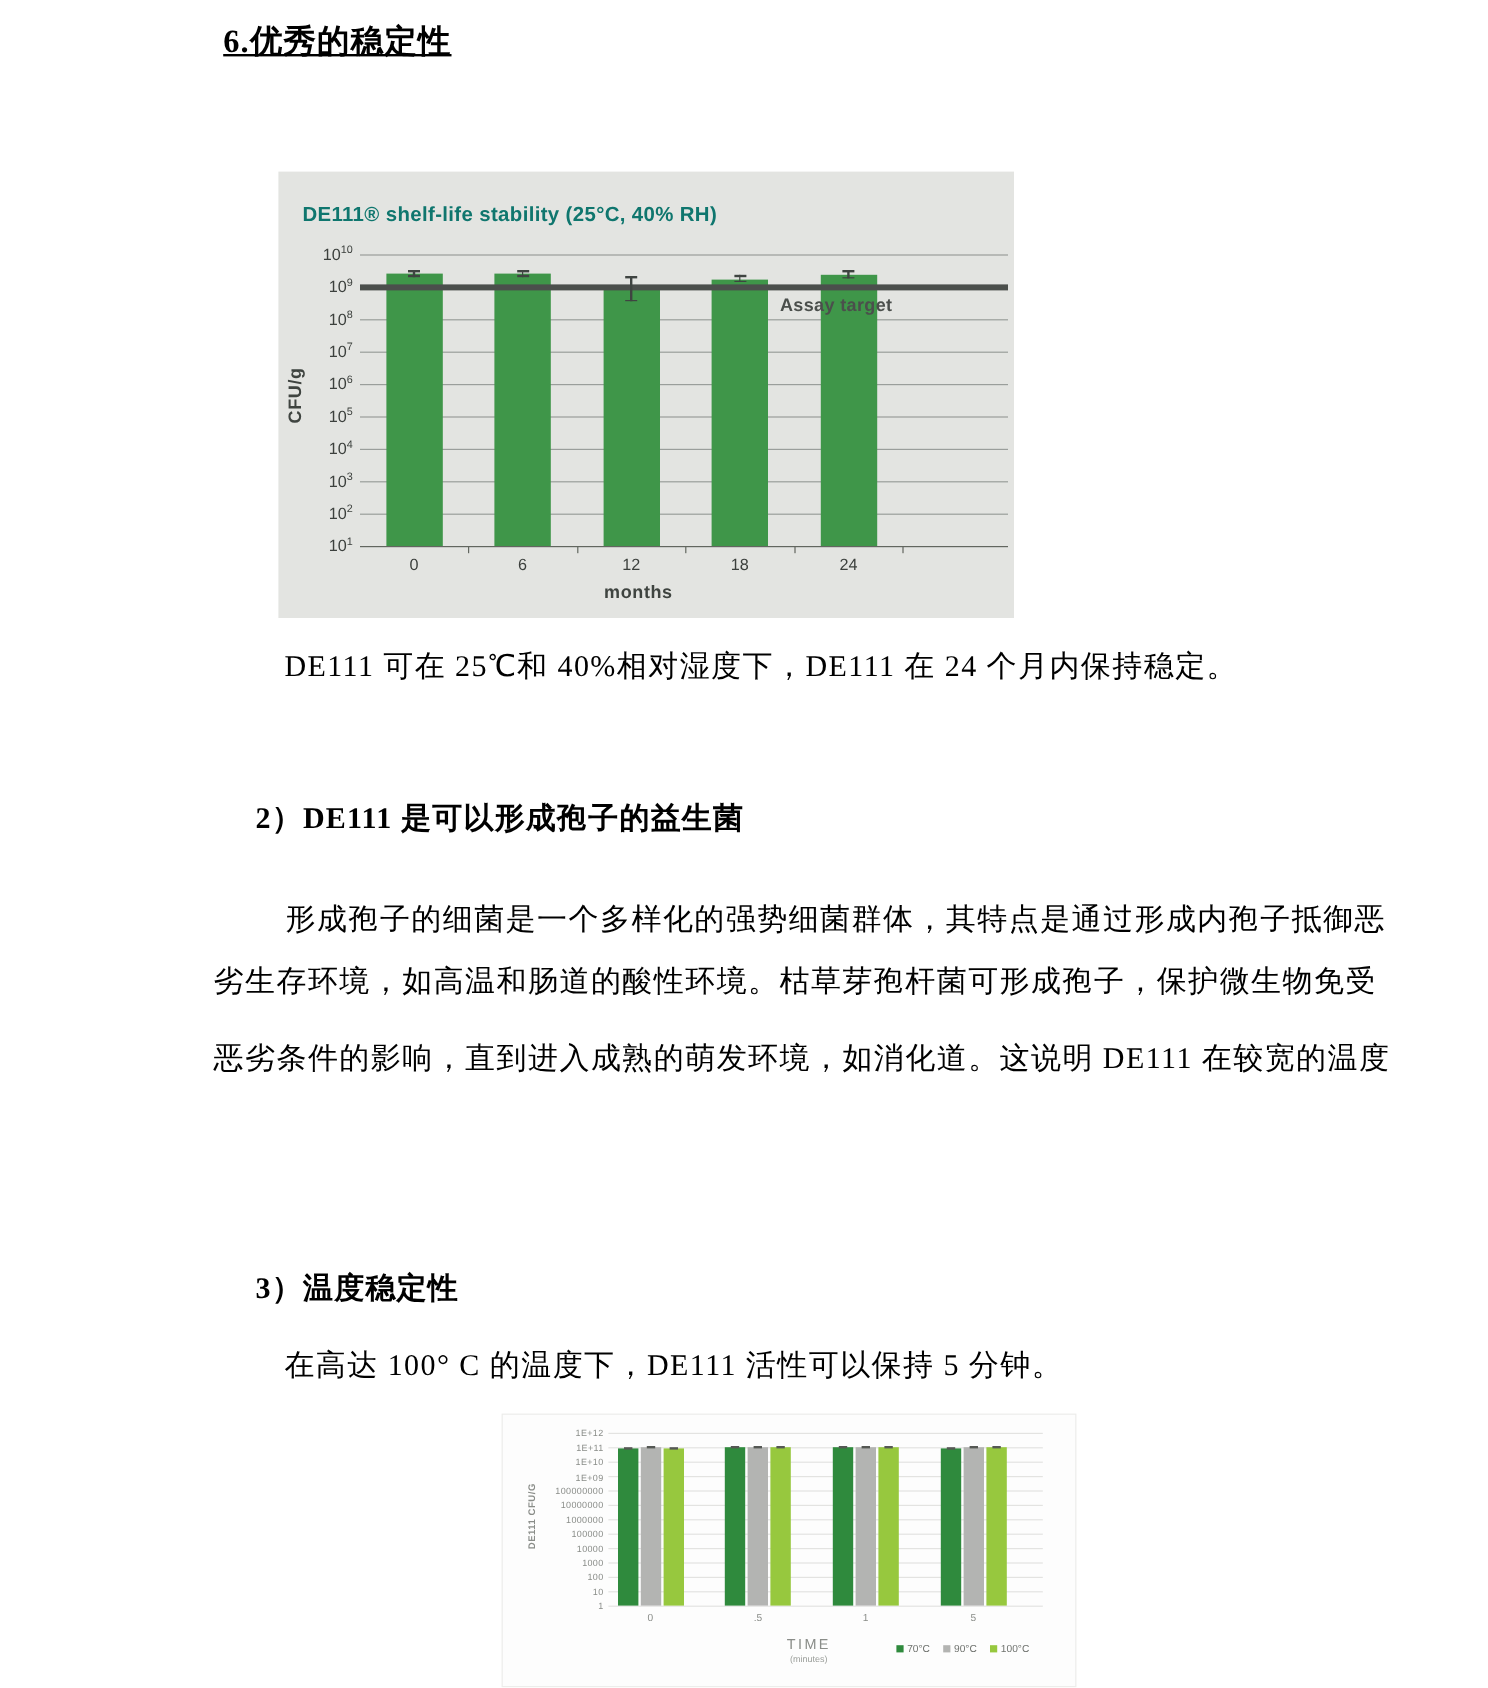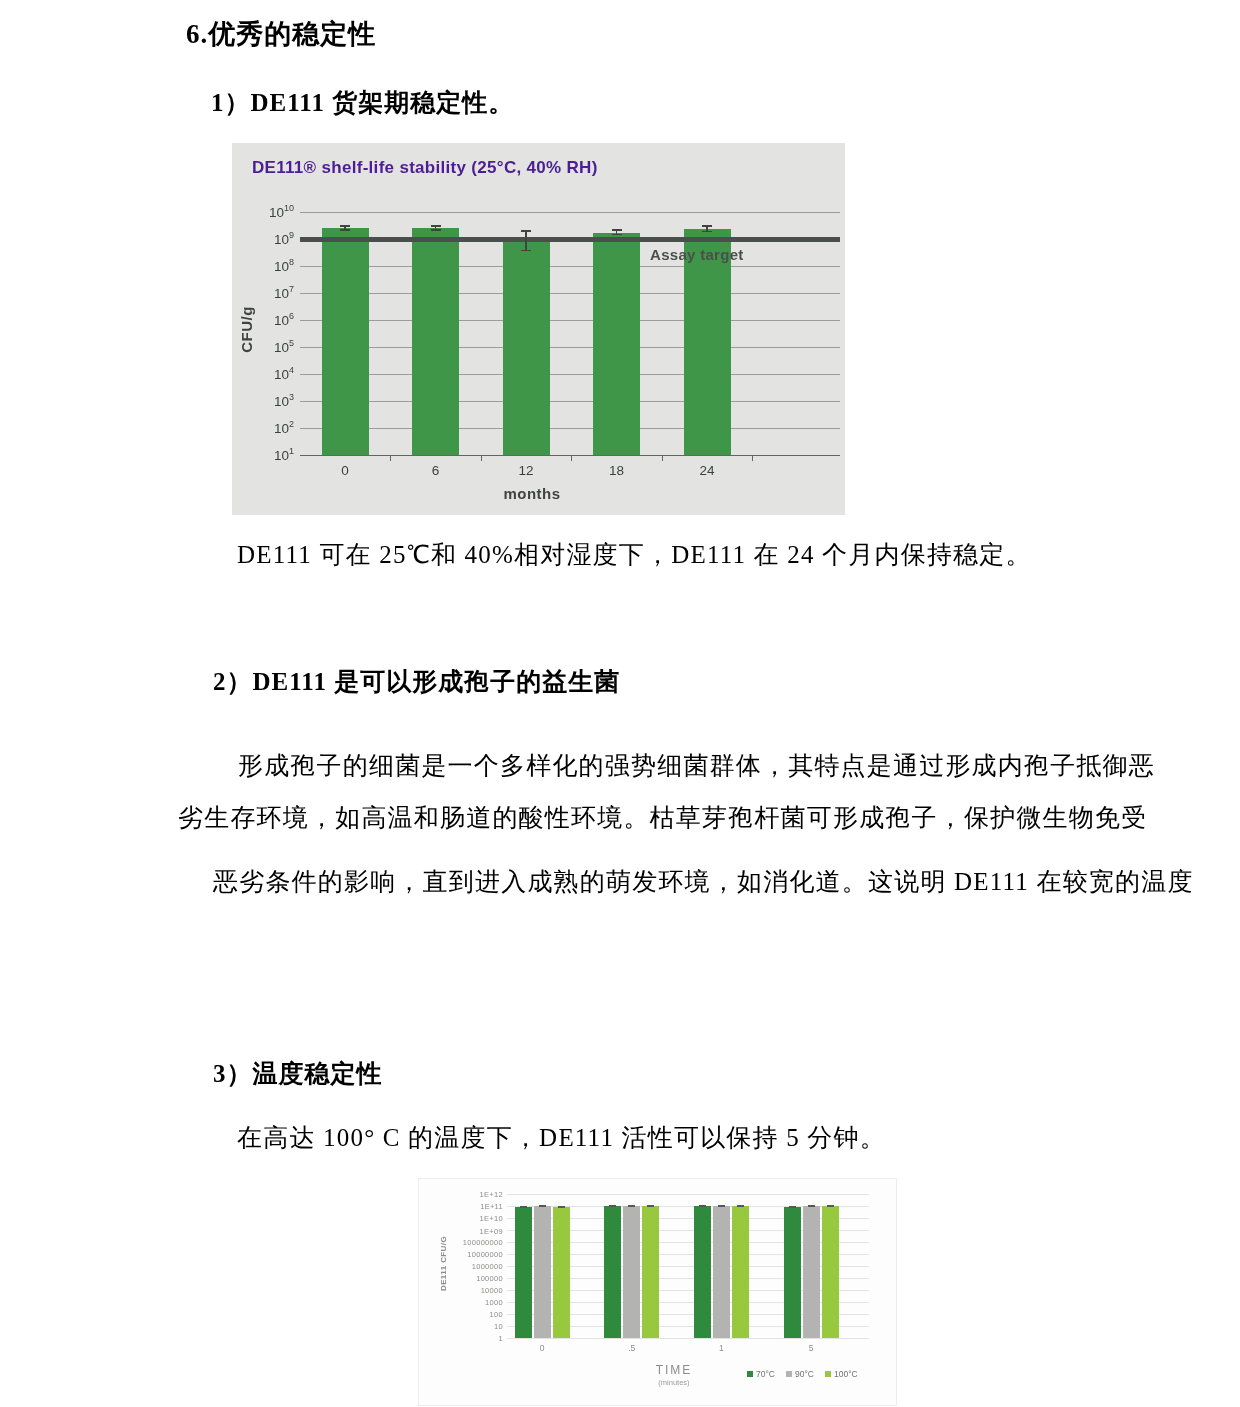--- a/index.html
+++ b/index.html
@@ -12,22 +12,22 @@
   .h1{font-size:27px; font-weight:bold; letter-spacing:1px;}
   .h2{font-size:25px; font-weight:bold; letter-spacing:1px;}
   .body-text{font-size:25px; letter-spacing:1.2px; white-space:nowrap;}
 
   
   .chart1{
     left:232px; top:143px; width:613px; height:372px;
     background:#e3e4e1; font-family:"Liberation Sans", sans-serif;
   }
   .chart1-title{
-    position:absolute; left:20px; top:15px;
-    font-size:17px; font-weight:bold; color:#4c1d95; letter-spacing:0.3px;
+    position:absolute; left:20px; top:26px;
+    font-size:17px; font-weight:bold; color:#0f766e; letter-spacing:0.3px;
   }
   .chart1-ylab{
     position:absolute; left:-56px; top:178px; width:140px; text-align:center;
     transform:rotate(-90deg);
     font-size:15px; font-weight:bold; color:#3f4440; letter-spacing:0.5px;
   }
   .c1-grid{position:absolute; height:1px; background:#9a9e9b;}
   .c1-axis{position:absolute; height:1px; background:#62665f;}
   .c1-ytick{
     position:absolute; left:0; width:62px; text-align:right;
@@ -85,23 +85,22 @@
   }
   .c2-legend-item{display:flex; align-items:center; gap:3px;}
   .c2-swatch{width:6px; height:6px; display:inline-block;}
   .c2-legend-label{font-size:8.5px; color:#6f726e;}
 </style>
 </head>
 <body>
 
 <div class="page">
 
-  <div class="abs h1" style="left:186px; top:16px;">6.优秀的稳定性</div>
-
-  <div class="abs h2" style="left:211px; top:86px;">1）DE111 货架期稳定性。</div>
+  <div class="abs h1" style="left:186px; top:16px;text-decoration:underline;">6.优秀的稳定性</div>
+
 
   <div class="abs chart1" id="chart1">
     <div class="chart1-title">DE111® shelf-life stability (25°C, 40% RH)</div>
     <div class="chart1-ylab">CFU/g</div>
     <div class="chart1-months">months</div>
   <div class="c1-grid" style="left: 68px; top: 69px; width: 540px;"></div>
       <div class="c1-ytick" style="top: 60px;">10<sup>10</sup></div>
       <div class="c1-grid" style="left: 68px; top: 96px; width: 540px;"></div>
       <div class="c1-ytick" style="top: 87px;">10<sup>9</sup></div>
       <div class="c1-grid" style="left: 68px; top: 123px; width: 540px;"></div>
@@ -153,21 +152,21 @@
       <div class="c1-xtick" style="left: 520px; top: 312px;"></div>
       <div class="c1-xlab" style="left: 445px; top: 320px;">24</div>
     </div>
 
   <div class="abs body-text" style="left:237px; top:538px;">DE111 可在 25℃和 40%相对湿度下，DE111 在 24 个月内保持稳定。</div>
 
   <div class="abs h2" style="left:213px; top:665px;">2）DE111 是可以形成孢子的益生菌</div>
 
   <div class="abs body-text" style="left:238px; top:737px;margin-top:12px;">形成孢子的细菌是一个多样化的强势细菌群体，其特点是通过形成内孢子抵御恶</div>
   <div class="abs body-text" style="left:178px; top:801px;">劣生存环境，如高温和肠道的酸性环境。枯草芽孢杆菌可形成孢子，保护微生物免受</div>
-  <div class="abs body-text" style="left:178px; top:865px;margin-left:35px;">恶劣条件的影响，直到进入成熟的萌发环境，如消化道。这说明 DE111 在较宽的温度</div>
+  <div class="abs body-text" style="left:178px; top:865px;">恶劣条件的影响，直到进入成熟的萌发环境，如消化道。这说明 DE111 在较宽的温度</div>
 
   <div class="abs h2" style="left:213px; top:1057px;">3）温度稳定性</div>
 
   <div class="abs body-text" style="left:237px; top:1121px;">在高达 100° C 的温度下，DE111 活性可以保持 5 分钟。</div>
 
   <div class="abs chart2" id="chart2">
     <div class="chart2-ylab">DE111 CFU/G</div>
     <div class="chart2-time">TIME</div>
     <div class="chart2-minutes">(minutes)</div>
     <div class="c2-legend" id="c2-legend">

